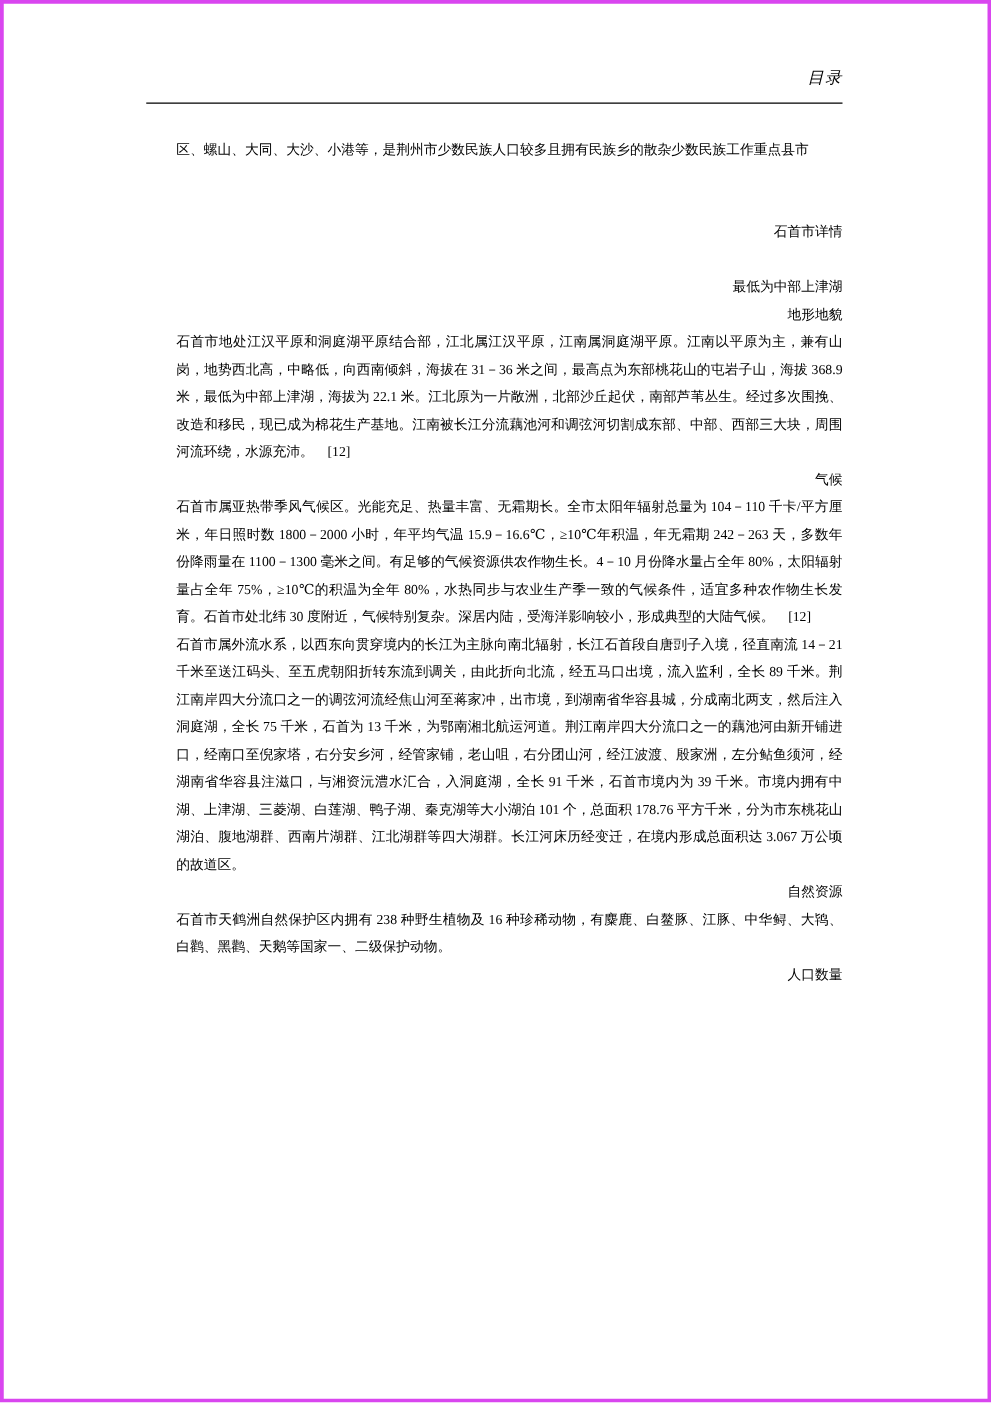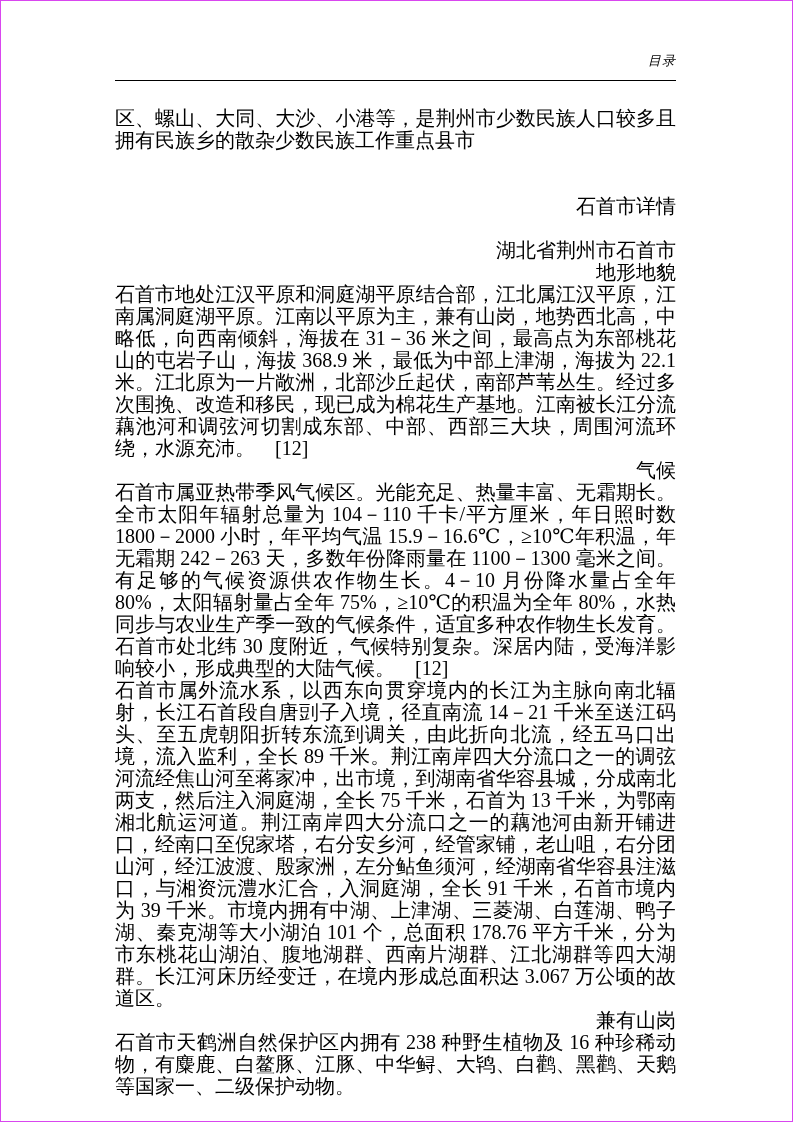--- a/index.html
+++ b/index.html
@@ -6,21 +6,21 @@
     margin: 0;
     padding: 0;
     background: #ffffff;
   }
   .page {
     position: relative;
     box-sizing: border-box;
     width: 793px;
     height: 1122px;
     background: #ffffff;
-    border: 1px solid #d946ef;
+    border: 3px solid #d946ef;
     padding: 50px 116px 0 114px;
     font-family: "Liberation Serif", "DejaVu Serif", serif;
     color: #000000;
     overflow: hidden;
   }
   .header-row {
     text-align: right;
     height: 20px;
   }
   .header-label {
@@ -28,22 +28,23 @@
     font-size: 13px;
     letter-spacing: 1px;
   }
   .header-rule {
     border: none;
     border-top: 1px solid #000000;
     margin: 9px 0 0 0;
   }
   .content {
     margin-top: 26px;
-    font-size: 20px;
+    font-size: 11px;
     line-height: 22px;
+    margin-left: 24px;
   }
   .content p {
     margin: 0;
     padding: 0;
   }
   .content p.paragraph {
     text-align: justify;
   }
   .content p.heading {
     text-align: right;
@@ -59,22 +60,23 @@
   <div class="header-row">
     <span class="header-label">目录</span>
   </div>
   <hr class="header-rule">
   <div class="content" id="blocks">
       <p class="paragraph">区、螺山、大同、大沙、小港等，是荆州市少数民族人口较多且拥有民族乡的散杂少数民族工作重点县市</p>
       <p class="blank"></p>
       <p class="blank"></p>
       <p class="heading">石首市详情</p>
       <p class="blank"></p>
-      <p class="heading">湖北省荆州市石首市</p>
+      <p class="heading">最低为中部上津湖</p>
       <p class="heading">地形地貌</p>
       <p class="paragraph">石首市地处江汉平原和洞庭湖平原结合部，江北属江汉平原，江南属洞庭湖平原。江南以平原为主，兼有山岗，地势西北高，中略低，向西南倾斜，海拔在 31－36 米之间，最高点为东部桃花山的屯岩子山，海拔 368.9 米，最低为中部上津湖，海拔为 22.1 米。江北原为一片敞洲，北部沙丘起伏，南部芦苇丛生。经过多次围挽、改造和移民，现已成为棉花生产基地。江南被长江分流藕池河和调弦河切割成东部、中部、西部三大块，周围河流环绕，水源充沛。　[12]</p>
       <p class="heading">气候</p>
       <p class="paragraph">石首市属亚热带季风气候区。光能充足、热量丰富、无霜期长。全市太阳年辐射总量为 104－110 千卡/平方厘米，年日照时数 1800－2000 小时，年平均气温 15.9－16.6℃，≥10℃年积温，年无霜期 242－263 天，多数年份降雨量在 1100－1300 毫米之间。有足够的气候资源供农作物生长。4－10 月份降水量占全年 80%，太阳辐射量占全年 75%，≥10℃的积温为全年 80%，水热同步与农业生产季一致的气候条件，适宜多种农作物生长发育。石首市处北纬 30 度附近，气候特别复杂。深居内陆，受海洋影响较小，形成典型的大陆气候。　[12]</p>
       <p class="paragraph">石首市属外流水系，以西东向贯穿境内的长江为主脉向南北辐射，长江石首段自唐剅子入境，径直南流 14－21 千米至送江码头、至五虎朝阳折转东流到调关，由此折向北流，经五马口出境，流入监利，全长 89 千米。荆江南岸四大分流口之一的调弦河流经焦山河至蒋家冲，出市境，到湖南省华容县城，分成南北两支，然后注入洞庭湖，全长 75 千米，石首为 13 千米，为鄂南湘北航运河道。荆江南岸四大分流口之一的藕池河由新开铺进口，经南口至倪家塔，右分安乡河，经管家铺，老山咀，右分团山河，经江波渡、殷家洲，左分鲇鱼须河，经湖南省华容县注滋口，与湘资沅澧水汇合，入洞庭湖，全长 91 千米，石首市境内为 39 千米。市境内拥有中湖、上津湖、三菱湖、白莲湖、鸭子湖、秦克湖等大小湖泊 101 个，总面积 178.76 平方千米，分为市东桃花山湖泊、腹地湖群、西南片湖群、江北湖群等四大湖群。长江河床历经变迁，在境内形成总面积达 3.067 万公顷的故道区。</p>
-      <p class="heading">兼有山岗</p>
+      <p class="heading">自然资源</p>
       <p class="paragraph">石首市天鹤洲自然保护区内拥有 238 种野生植物及 16 种珍稀动物，有麋鹿、白鳌豚、江豚、中华鲟、大鸨、白鹳、黑鹳、天鹅等国家一、二级保护动物。</p>
+      <p class="heading">人口数量</p>
     </div>
 </div>
 
 </body></html>

